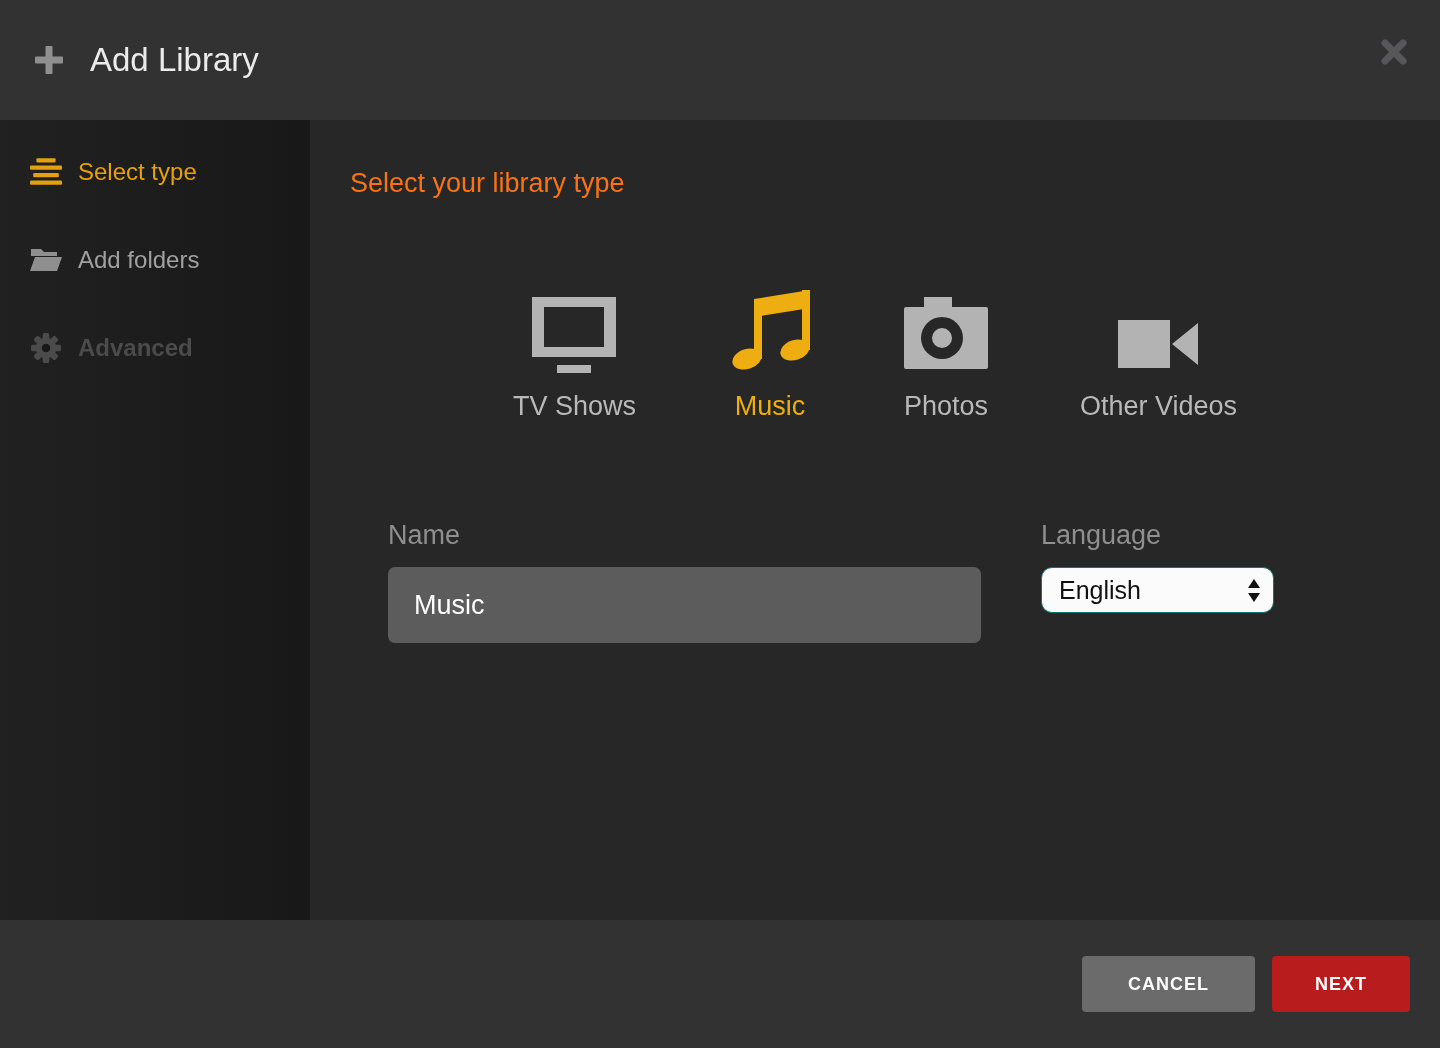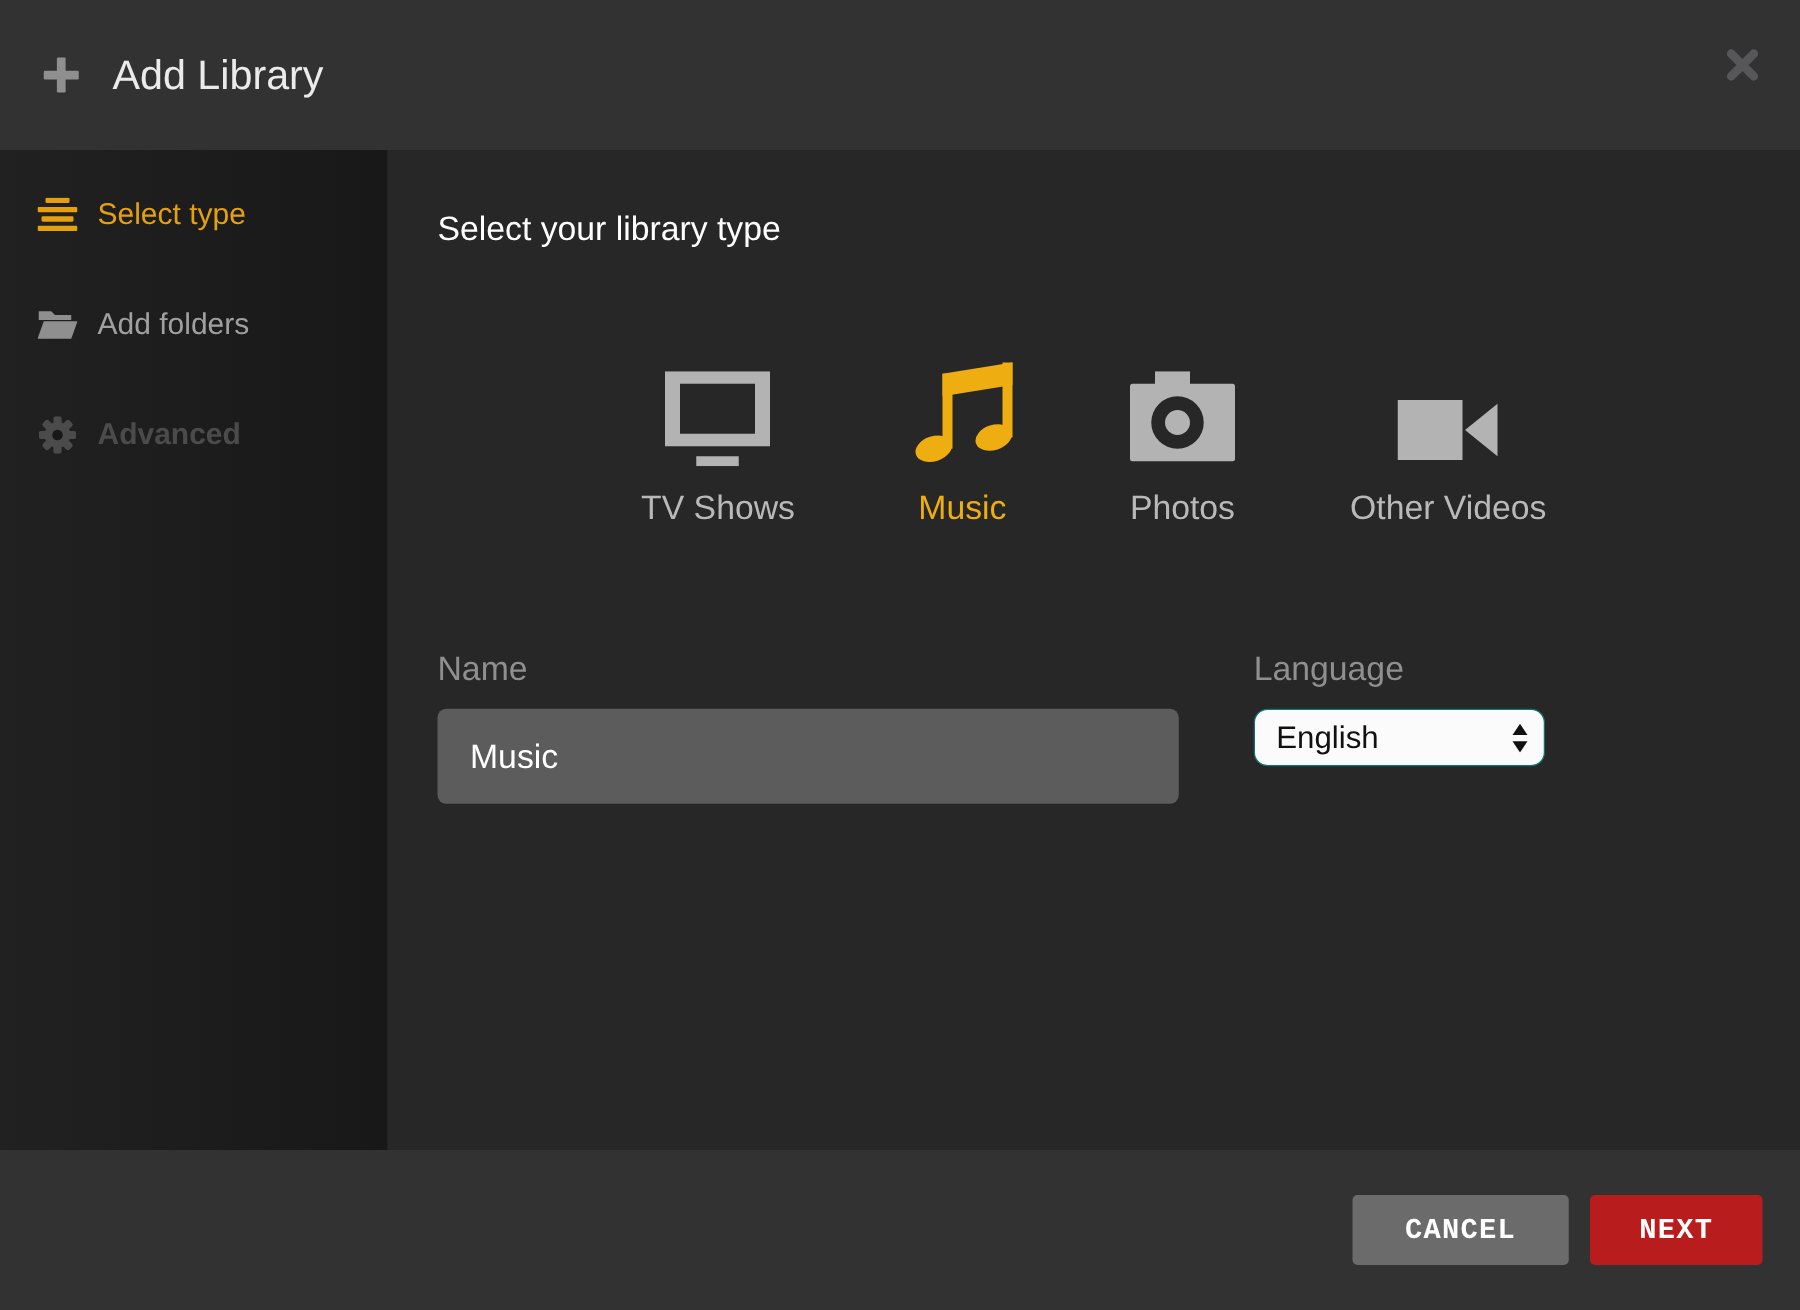--- a/index.html
+++ b/index.html
@@ -46,21 +46,21 @@
   .side-item.disabled { color:#4b4b4b; cursor:default;font-weight:bold; }
   .side-item.disabled .s-icon { color:#4b4b4b; }
 
   
   .main {
     position:absolute; top:120px; left:310px; right:0; bottom:128px;
     background:#272727;
   }
   .main-heading {
     margin:48px 0 0 40px;
-    font-size:27px; color:#ffffff; font-weight:400;
+    font-size:27px; color:#f97316; font-weight:400;
   }
   .type-row {
     margin-top:88px;
     display:flex; justify-content:center; align-items:flex-end; gap:92px;
   }
   .type-cell {
     display:flex; flex-direction:column; align-items:center; cursor:pointer;
   }
   .type-cell .t-icon {
     height:86px; display:flex; align-items:flex-end; justify-content:center;
@@ -71,21 +71,21 @@
   }
   .type-cell.selected .t-icon { color:#eead11; }
   .type-cell.selected .t-label { color:#eead11; }
   .icon-hole { fill:#272727; }
 
   .fields-row {
     margin:98px 0 0 40px;
     display:flex; align-items:flex-start;
   }
   .field-label { font-size:27px; color:#8f8f8f; margin-bottom:16px; }
-  .name-group { width:593px; }
+  .name-group { width:593px;margin-left:38px; }
   .name-input {
     width:593px; height:76px;
     background:#5c5c5c; border:none; border-radius:7px;
     color:#ffffff; font-size:27px; font-family:"Liberation Sans",sans-serif;
     padding:0 26px; outline:none;
   }
   .lang-group { margin-left:60px; }
   .lang-select {
     width:233px; height:46px; margin-top:2px;
     background:#fbfbfb; border:1px solid #0f766e; border-radius:11px;
@@ -97,22 +97,22 @@
 
   
   .footer {
     position:absolute; left:0; right:0; bottom:0; height:128px;
     background:#323232;
     display:flex; justify-content:flex-end; align-items:center;
     padding-right:30px; gap:17px;
   }
   .btn {
     height:56px; border:none; border-radius:4px;
-    font-family:Liberation Mono, monospace;
-    font-size:23px; font-weight:700; letter-spacing:1px;
+    font-family:Liberation Sans, sans-serif;
+    font-size:18px; font-weight:700; letter-spacing:1px;
     color:#ffffff; cursor:pointer;
   }
   .btn-cancel { width:173px; background:#6b6b6b; }
   .btn-next  { width:138px; background:#b91c1c; }
 </style>
 </head>
 <body>
 
 <div class="header">
   <span class="plus-icon">

